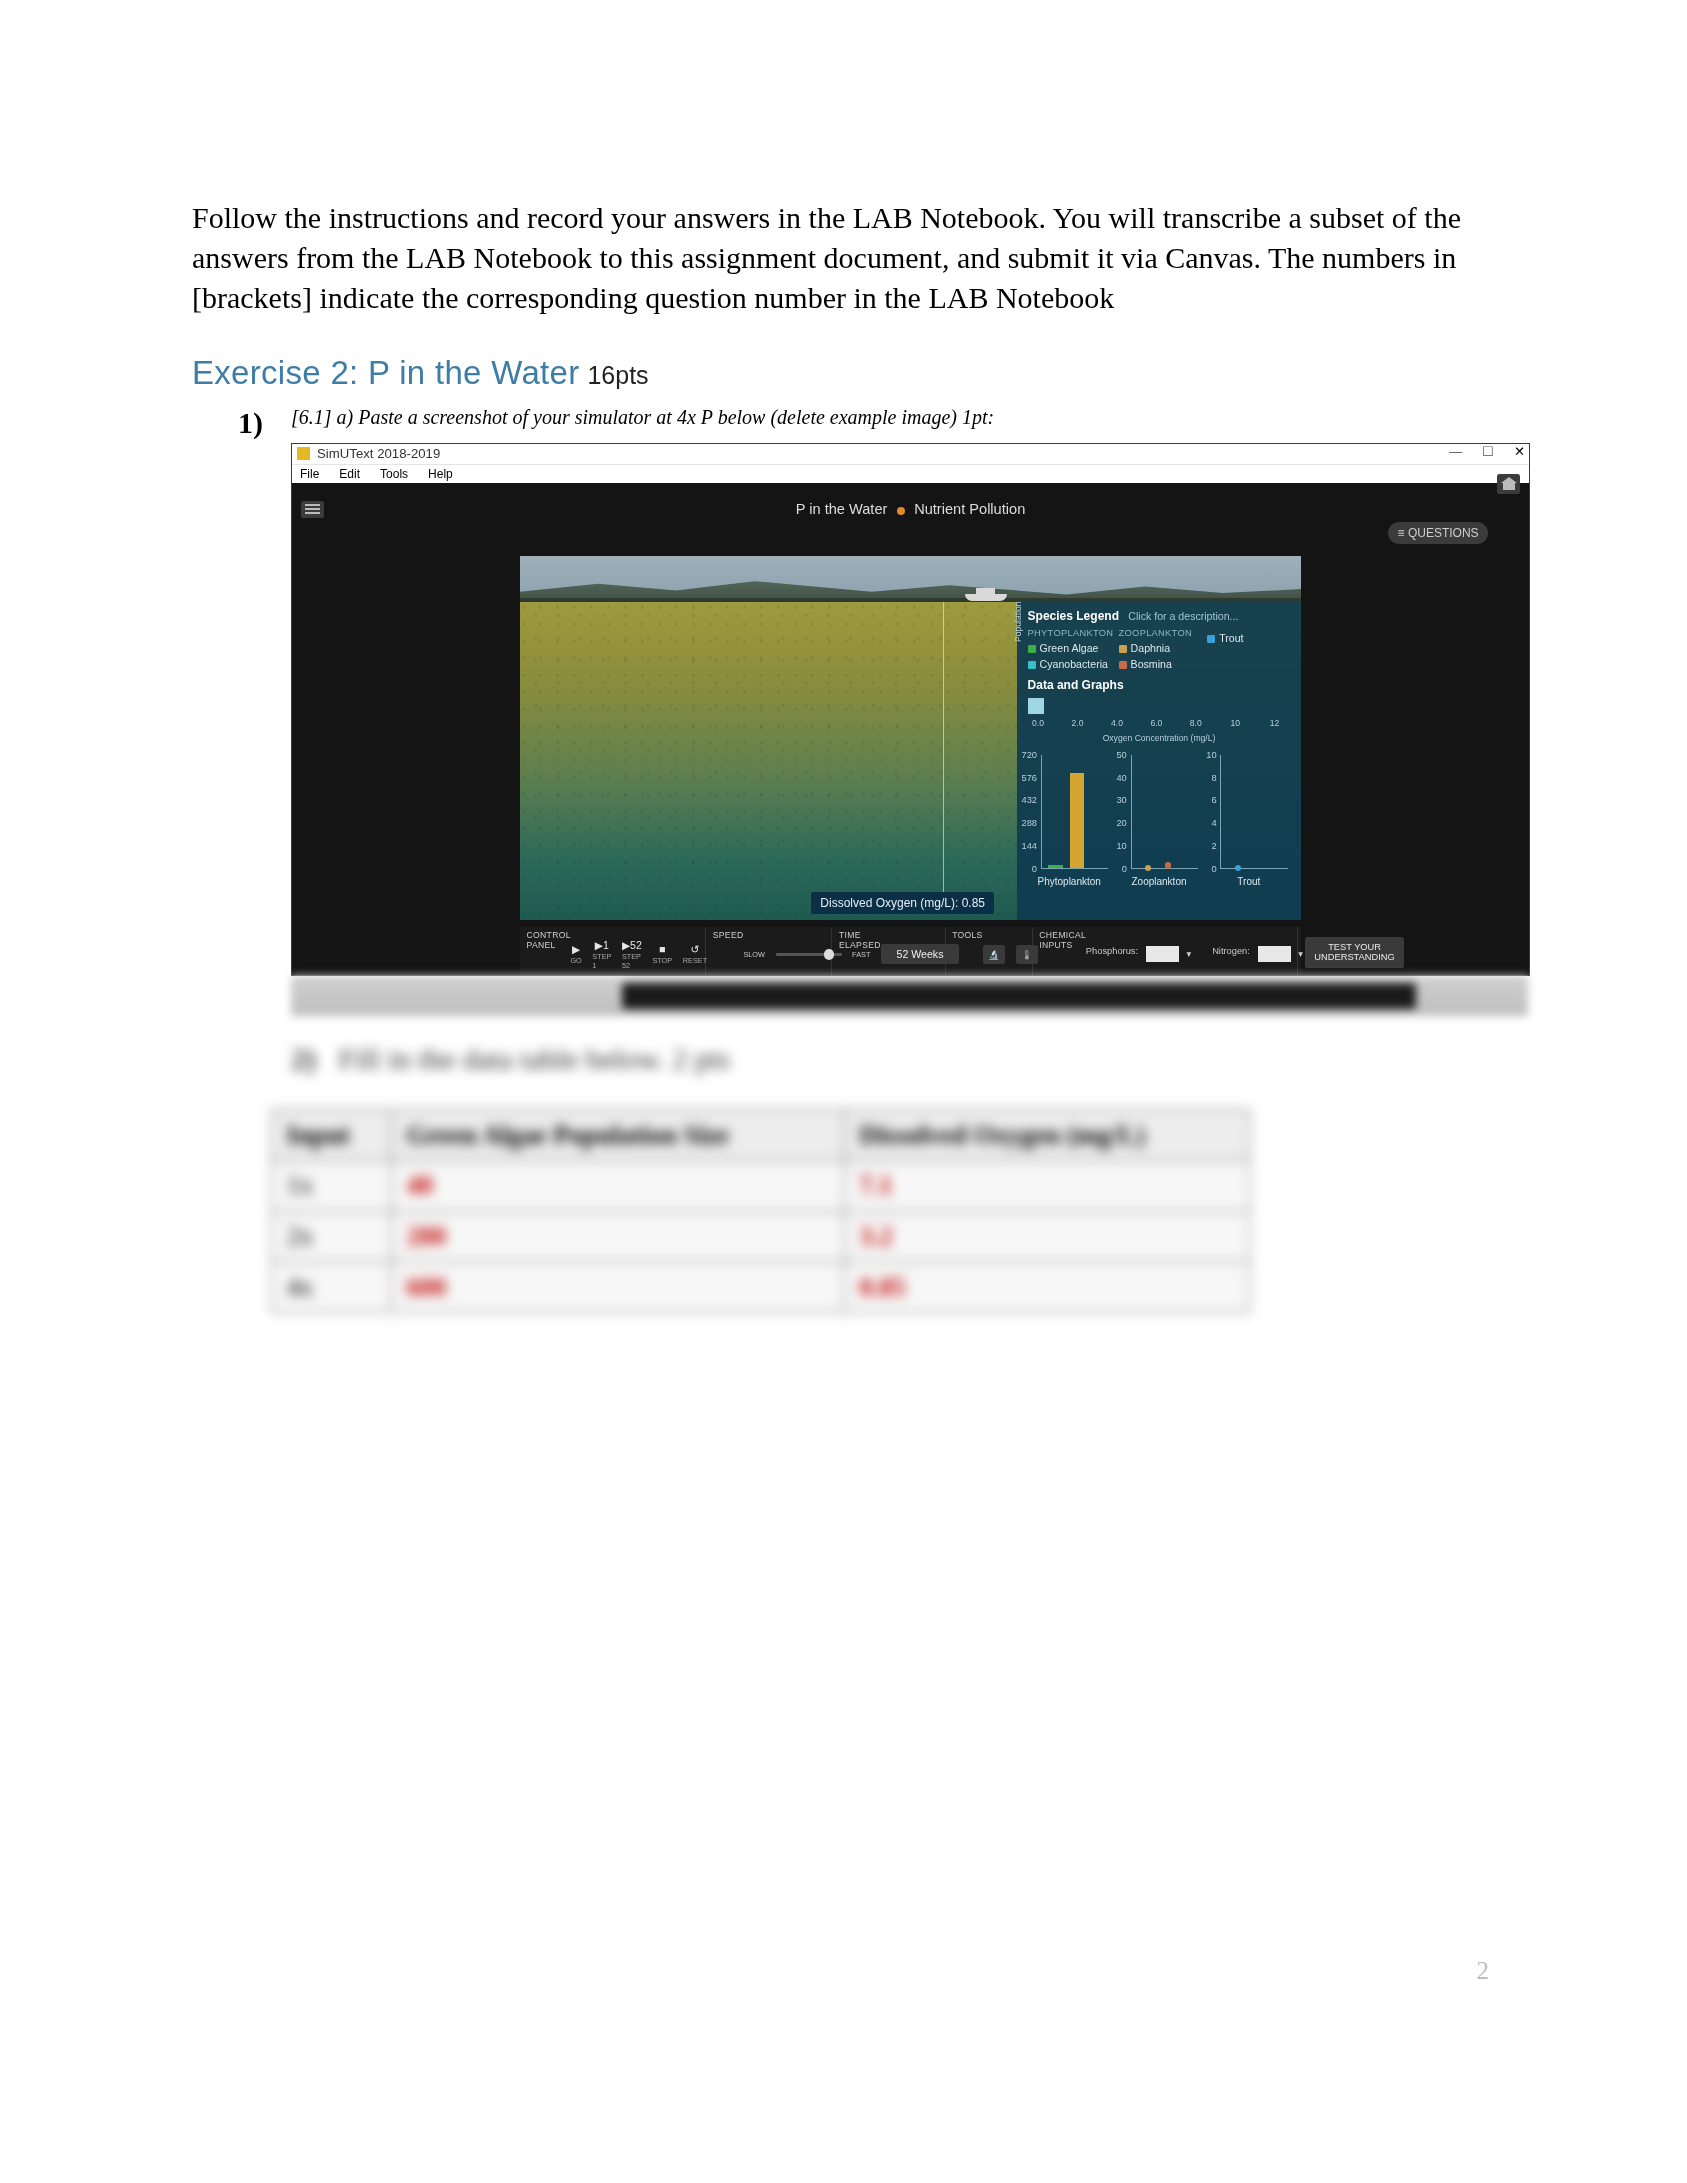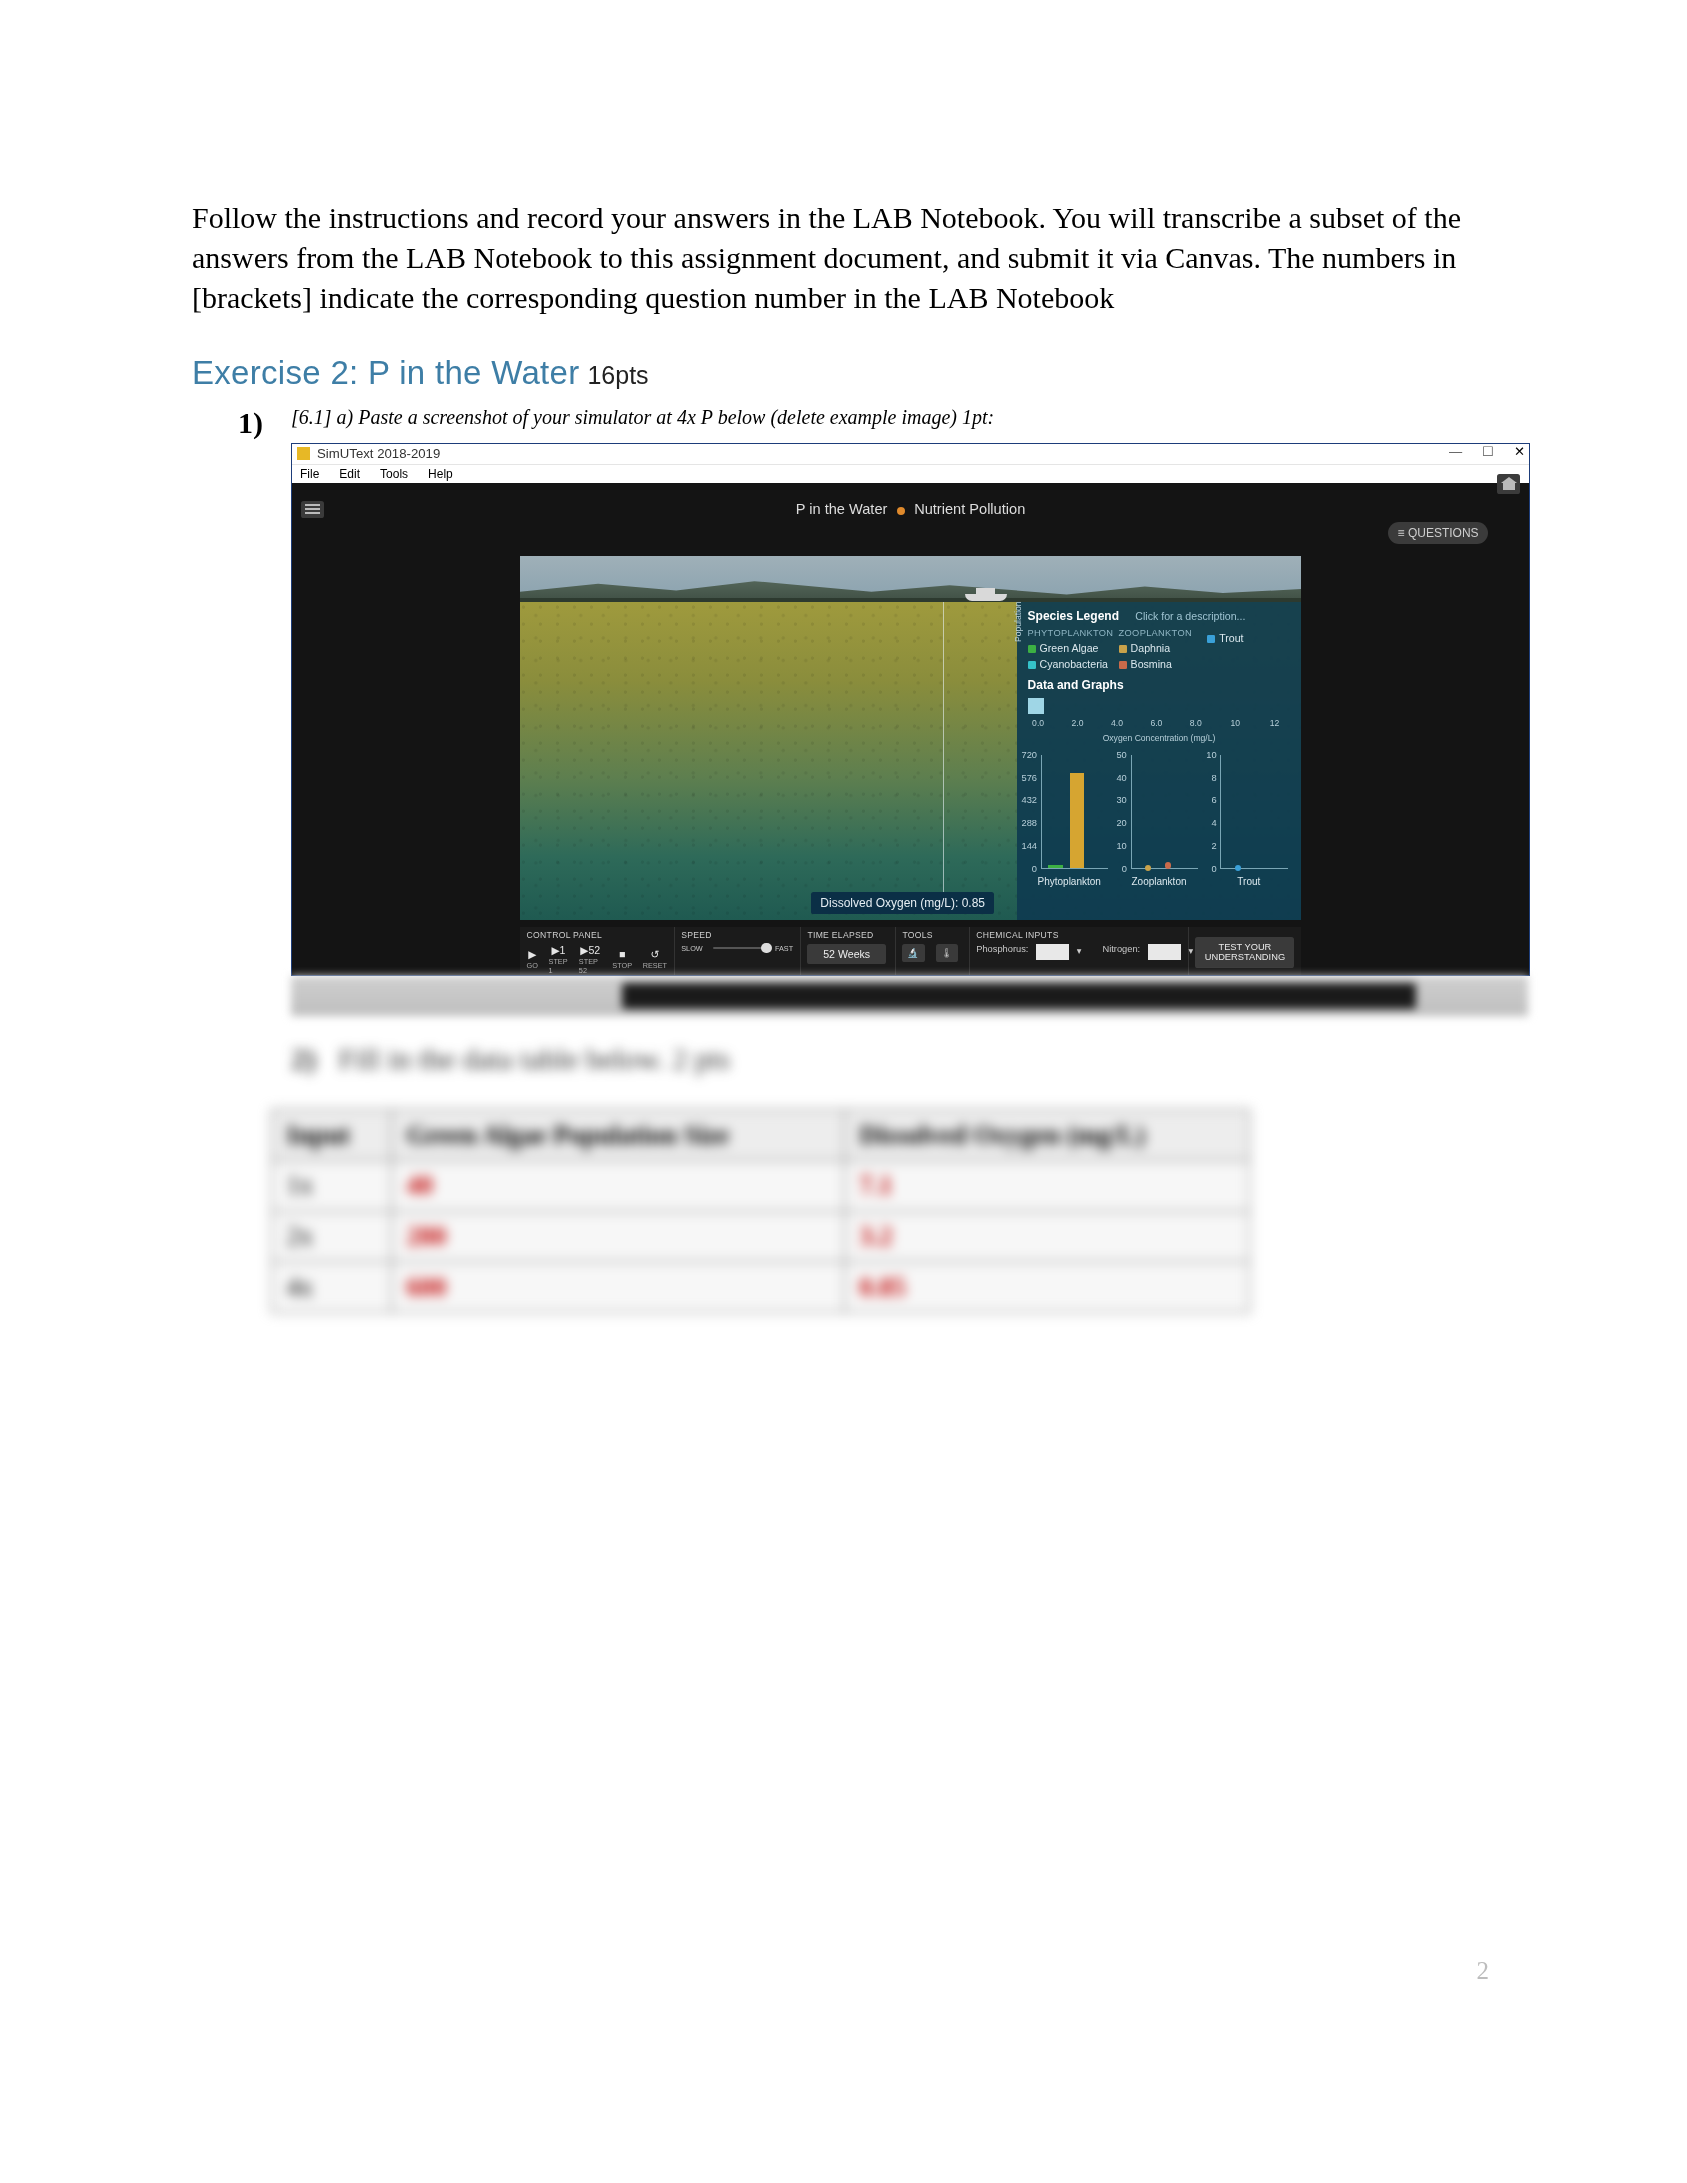--- a/index.html
+++ b/index.html
@@ -209,21 +209,21 @@
     background: rgba(15,60,80,.94);
     color: #dbe8ee;
     font-family: Arial, sans-serif;
     font-size: 12px;
     padding: 6.6px 10.6px 9.3px 10.6px;
     box-sizing: border-box;
   }
   .side-panel .hdr {
     font-weight: bold; color: #fff;
   }
-  .side-panel .hdr .sub { font-weight: normal; color: #9fc3d1; font-size: 10.6px; margin-left: 13px;}
+  .side-panel .hdr .sub { font-weight: normal; color: #9fc3d1; font-size: 10.6px; margin-left: 6px;}
   .sp-cols {
     display: grid; grid-template-columns: 1fr 1fr 1fr;
     margin-top: 5.3px; column-gap: 5.3px;
   }
   .sp-colhdr { color: #8fb6c4; font-size: 9.3px; letter-spacing: 0.3px; }
   .sp-item { font-size: 10.6px; color: #dbe8ee; margin-top: 4px; white-space: nowrap; }
   .swatch { display: inline-block; width: 8px; height: 8px; margin-right: 4px; vertical-align: middle; border-radius: 1.3px;}
   .sw-green { background: #3cb043; }
   .sw-cyan  { background: #35c2c9; }
   .sw-dap   { background: #c9a24a; }
@@ -264,21 +264,21 @@
     font-size: 8.6px; color: #b7cfd9; white-space: nowrap;
   }
   
   .sim-controls {
     margin-top: 6.6px; background: #1b1b1b; height: 48px;
     display: flex; align-items: stretch; color: #c8c8c8;
     font-family: Arial, sans-serif; font-size: 9.3px;
   }
   .ctrl-block {
     border-right: 0.7px solid #333; padding: 2.6px 6.6px 0 6.6px;
-    display: flex; flex-direction: column; justify-content: flex-start;
+    display: flex; flex-direction: row; justify-content: flex-start;
   }
   .ctrl-title { font-size: 8.6px; color: #cfcfcf; letter-spacing: 0.3px; }
   .ctrl-row { display: flex; gap: 10.6px; margin-top: 4px; align-items: center;}
   .ctrl-btn { display: flex; flex-direction: column; align-items: center; gap: 1.3px; }
   .ctrl-btn .glyph { font-size: 10.6px; color: #e6e6e6;}
   .ctrl-btn .lbl { font-size: 7.3px; color: #a9a9a9;}
   .speed-track {
     width: 66px; height: 2.6px; background: #555; position: relative; border-radius: 1.3px;
   }
   .speed-thumb {

